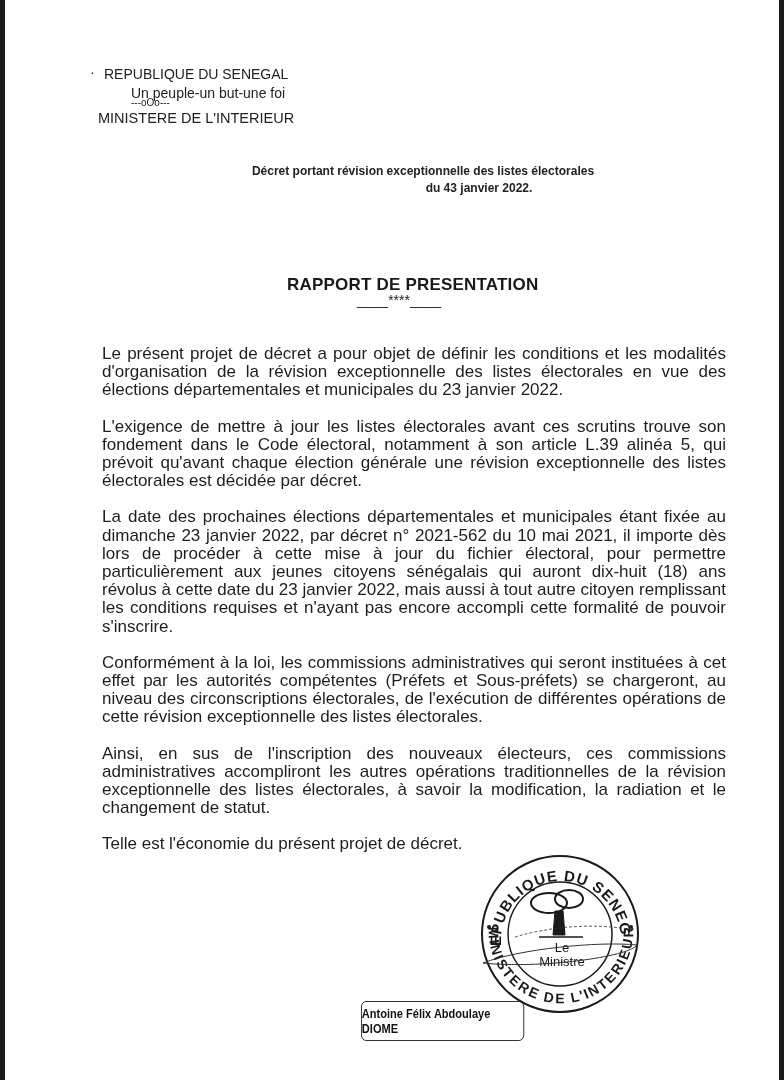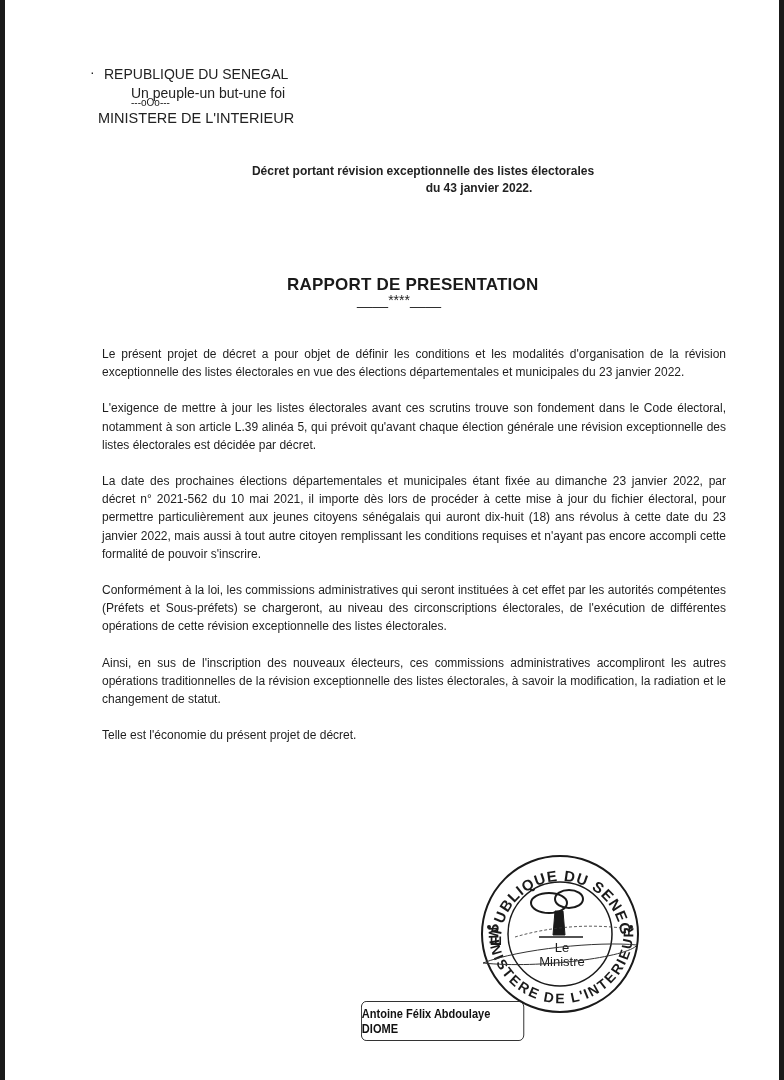--- a/index.html
+++ b/index.html
@@ -28,21 +28,21 @@
   .report-title {
     position: absolute; left: 258px; top: 275px; font-size: 17px; font-weight: bold; color: #1a1a1a;
     letter-spacing: 0.2px;
     margin-left: 24px;
   }
   .report-sep {
     position: absolute; left: 352px; top: 292px; font-size: 14px; color: #222; letter-spacing: 0;
   }
   .body-text {
     position: absolute; left: 97px; top: 345px; width: 624px;
-    font-size: 12px; line-height: 18.2px; text-align: justify; color: #1e1e1e;
+    font-size: 17px; line-height: 18.2px; text-align: justify; color: #1e1e1e;
   }
   .body-text p { margin: 0 0 18px 0; }
   .stamp {
     position: absolute; left: 474px; top: 853px; width: 162px; height: 162px;
   }
   .sig-box {
     position: absolute; left: 356px; top: 1001px; width: 164px; height: 38px;
     border: 1.5px solid #222; border-radius: 6px;
     font-family: "Liberation Sans", sans-serif; font-weight: bold; font-size: 13px;
     display: flex; align-items: center; justify-content: center; color: #111;

